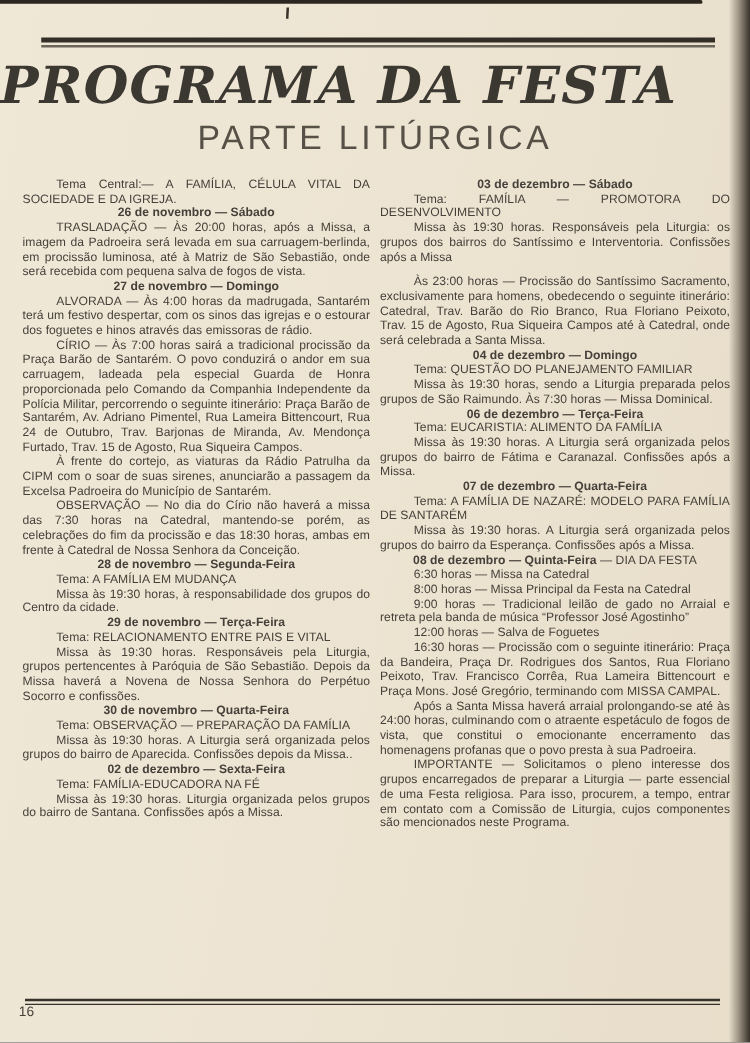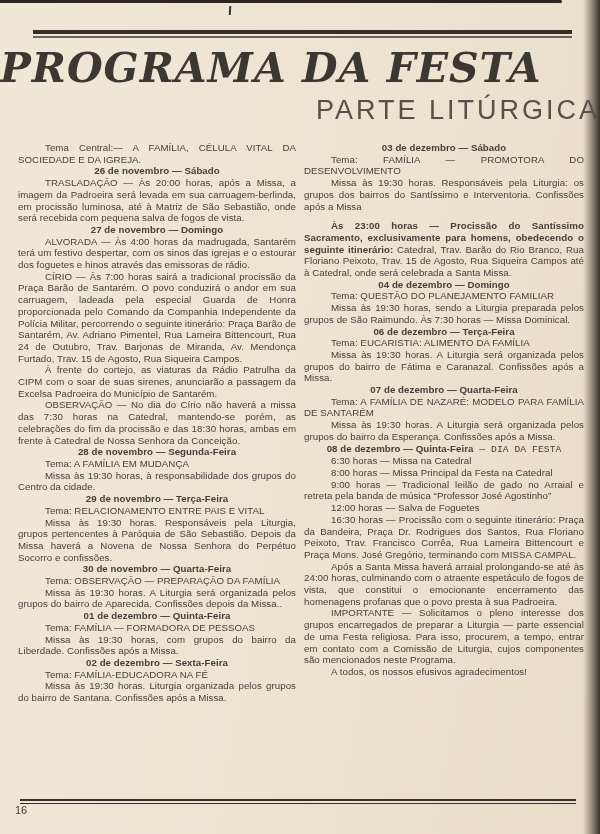--- a/index.html
+++ b/index.html
@@ -23,34 +23,34 @@
               border-top:4px solid #332e27; border-bottom:2px solid #6b655a; }
   .title {
     position:absolute; top:44px; left:0; width:100%; margin:0;
     text-align:left;
     font-family:"DejaVu Serif","Liberation Serif",serif;
     font-style:italic; font-weight:bold;
     font-size:41px; letter-spacing:1px; color:#3b3731;
   }
   .subtitle {
     position:absolute; top:95px; left:0; width:100%; margin:0;
-    text-align:right; font-weight:normal;
+    text-align:center; font-weight:normal;
     font-size:27px; letter-spacing:3px; color:#565047;
   }
 
   
   .col { position:absolute; top:142px; font-size:9.7px; line-height:11.7px; letter-spacing:0.05px; }
   .col-left  { left:18px;  width:278px; }
   .col-right { left:304px; width:280px; }
   .p { margin:0; text-align:justify; text-indent:27px; }
   .h { margin:0; font-weight:bold; text-align:center; text-indent:0; }
   .sec { margin-top:0; }
   .gap-top { margin-top:8px; }
-  .b { font-weight:bold; }
-  .hr { font-weight:normal;font-family:Liberation Mono, monospace; }
+  .b { font-weight:normal; }
+  .hr { font-weight:normal; }
 
   
   .rule-bottom { position:absolute; left:20px; top:799px; width:556px; height:2px;
                  border-top:2px solid #36312a; border-bottom:1px solid #36312a; }
   .page-num { position:absolute; left:15px; top:804px; margin:0; font-size:11px; color:#46403a; }
 </style>
 </head>
 <body>
 
 <div class="page">
@@ -90,25 +90,20 @@
       <p class="p">Tema: RELACIONAMENTO ENTRE PAIS E VITAL</p>
       <p class="p">Missa às 19:30 horas. Responsáveis pela Liturgia, grupos pertencentes à Paróquia de São Sebastião. Depois da Missa haverá a Novena de Nossa Senhora do Perpétuo Socorro e confissões.</p>
     </div>
 
     <div class="sec">
       <p class="h">30 de novembro — Quarta-Feira</p>
       <p class="p">Tema: OBSERVAÇÃO — PREPARAÇÃO DA FAMÍLIA</p>
       <p class="p">Missa às 19:30 horas. A Liturgia será organizada pelos grupos do bairro de Aparecida. Confissões depois da Missa..</p>
     </div>
 
-    <div class="sec">
-      <p class="h">01 de dezembro — Quinta-Feira</p>
-      <p class="p">Tema: FAMÍLIA — FORMADORA DE PESSOAS</p>
-      <p class="p">Missa às 19:30 horas, com grupos do bairro da Liberdade. Confissões após a Missa.</p>
-    </div>
 
     <div class="sec">
       <p class="h">02 de dezembro — Sexta-Feira</p>
       <p class="p">Tema: FAMÍLIA-EDUCADORA NA FÉ</p>
       <p class="p">Missa às 19:30 horas. Liturgia organizada pelos grupos do bairro de Santana. Confissões após a Missa.</p>
     </div>
   </div>
 
   <div class="col col-right">
 
@@ -140,20 +135,19 @@
 
     <div class="sec">
       <p class="h"><span>08 de dezembro — Quinta-Feira</span><span class="hr"> — DIA DA FESTA</span></p>
       <p class="p">6:30 horas — Missa na Catedral</p>
       <p class="p">8:00 horas — Missa Principal da Festa na Catedral</p>
       <p class="p">9:00 horas — Tradicional leilão de gado no Arraial e retreta pela banda de música “Professor José Agostinho”</p>
       <p class="p">12:00 horas — Salva de Foguetes</p>
       <p class="p">16:30 horas — Procissão com o seguinte itinerário: Praça da Bandeira, Praça Dr. Rodrigues dos Santos, Rua Floriano Peixoto, Trav. Francisco Corrêa, Rua Lameira Bittencourt e Praça Mons. José Gregório, terminando com MISSA CAMPAL.</p>
       <p class="p">Após a Santa Missa haverá arraial prolongando-se até às 24:00 horas, culminando com o atraente espetáculo de fogos de vista, que constitui o emocionante encerramento das homenagens profanas que o povo presta à sua Padroeira.</p>
       <p class="p">IMPORTANTE — Solicitamos o pleno interesse dos grupos encarregados de preparar a Liturgia — parte essencial de uma Festa religiosa. Para isso, procurem, a tempo, entrar em contato com a Comissão de Liturgia, cujos componentes são mencionados neste Programa.</p>
-      <p class="p">A todos, os nossos efusivos agradecimentos!</p>
     </div>
   </div>
 
   <div class="rule-bottom"></div>
   <p class="page-num">16</p>
 
 </div>
 
 </body></html>

